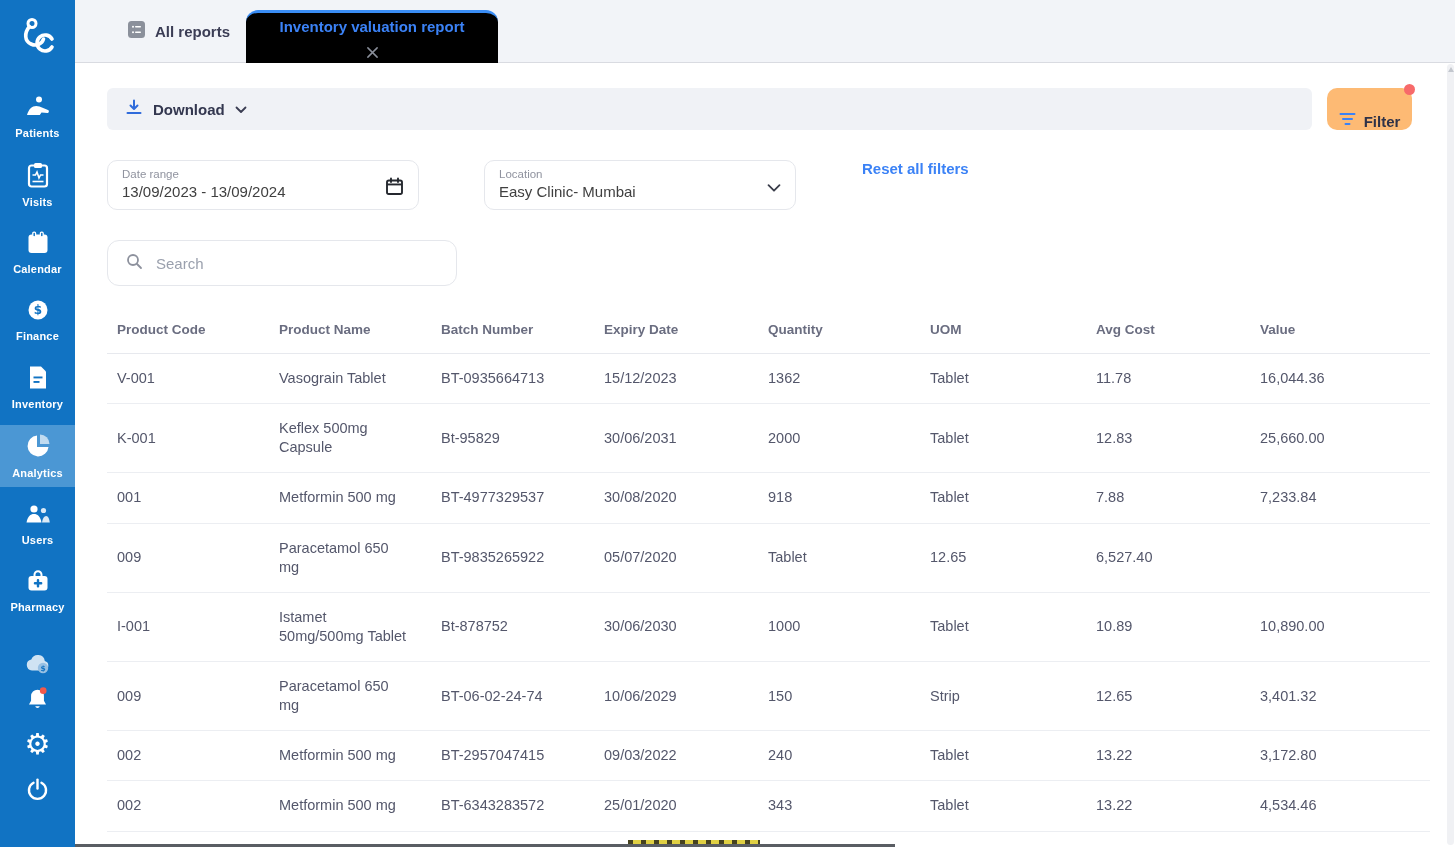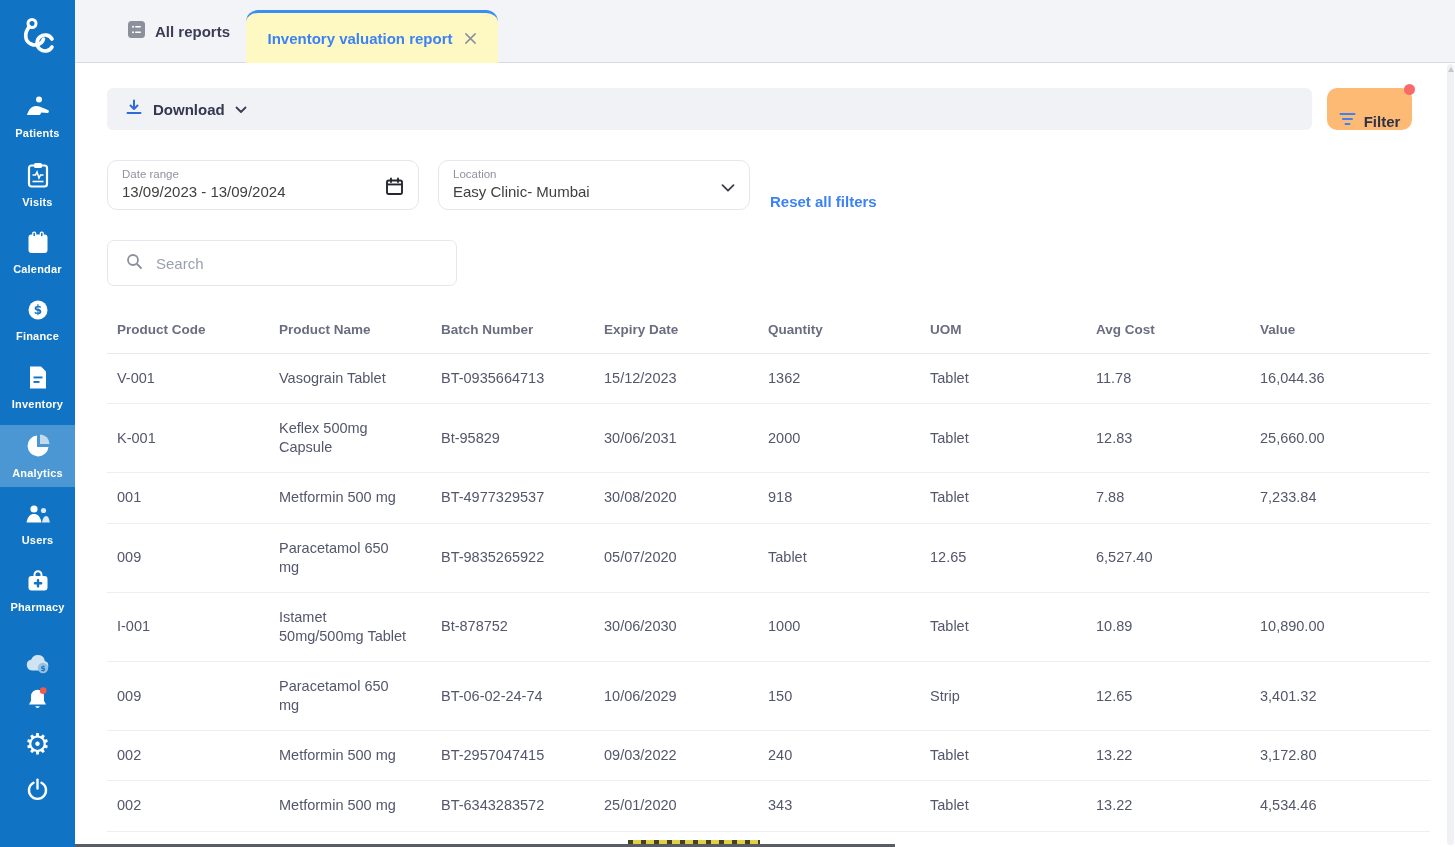--- a/index.html
+++ b/index.html
@@ -28,56 +28,56 @@
   .tabstrip{
     height:62px;background:#f2f4f8;border-bottom:1px solid #d9dbe1;
     display:flex;align-items:center;position:relative;
   }
   .tab-all{
     display:flex;align-items:center;gap:10px;margin-left:53px;
     font-size:15px;font-weight:700;color:#3b3d55;cursor:pointer;
   }
   .tab-active{
     margin-left:16px;align-self:flex-end;height:53px;width:252px;margin-bottom:-1px;
-    background:#fef9c3;border-radius:12px 12px 0 0;border-top:3px solid #3a8df5;
+    background:#000000;border-radius:12px 12px 0 0;border-top:3px solid #3a8df5;
     box-sizing:border-box;display:flex;align-items:center;justify-content:center;gap:11px;
-    font-size:15px;font-weight:700;color:#3b82f6;position:relative;z-index:2;cursor:pointer;
+    font-size:15px;font-weight:700;color:#3b82f6;position:relative;z-index:2;cursor:pointer;flex-direction:column;
   }
   .close-x{display:flex;align-items:center;cursor:pointer;}
   
   .toolbar{display:flex;margin:25px 0 0 32px;}
   .download-bar{
     width:1205px;height:42px;background:#f0f2f6;border-radius:6px;
     display:flex;align-items:center;padding-left:18px;box-sizing:border-box;cursor:pointer;
   }
   .download-bar .dl-label{font-size:15px;font-weight:700;color:#33374f;margin:0 10px 0 10px;}
   .filter-btn{
     margin-left:15px;width:85px;height:42px;background:#fdba74;border-radius:10px;
     display:flex;align-items:flex-end;justify-content:center;gap:8px;position:relative;cursor:pointer;
   }
   .filter-btn .ft-label{font-size:15px;font-weight:700;color:#2f3248;}
   .filter-dot{
     position:absolute;top:-4px;right:-3px;width:11px;height:11px;border-radius:50%;
     background:#f76a6a;
   }
   
-  .filters-row{display:flex;align-items:flex-end;margin:30px 10px 0 32px;}
+  .filters-row{display:flex;align-items:flex-start;margin:30px 10px 0 32px;gap:46px;}
   .filter-box{
     width:312px;height:50px;box-sizing:border-box;background:#fff;
     border:1px solid #e5e7ec;border-radius:10px;padding:7px 14px;position:relative;cursor:pointer;
   }
   .filter-box .flabel{font-size:11.5px;color:#90939f;}
   .filter-box .fvalue{font-size:15px;color:#404040;margin-top:3px;}
   .filter-box .right-ic{position:absolute;right:14px;top:50%;transform:translateY(-35%);}
   .loc-box{margin-left:19px;}
   .reset-link{margin-left:20px;font-size:15px;font-weight:600;color:#3b82f6;cursor:pointer;}
   
   .search-box{
     margin:30px 0 0 32px;width:350px;height:46px;box-sizing:border-box;
-    border:1px solid #e5e7ec;border-radius:7px;display:flex;align-items:center;
+    border:1px solid #e5e7ec;border-radius:12px;display:flex;align-items:center;
     padding-left:18px;background:#fff;
   }
   .search-box input{
     border:none;outline:none;background:transparent;margin-left:11px;flex:1;
     font-size:15px;color:#3a3d52;font-family:"Liberation Sans",sans-serif;
   }
   .search-box input::placeholder{color:#9aa0ad;}
   
   .table{margin:20px 25px 0 32px;width:1323px;}
   .thead,.trow{

